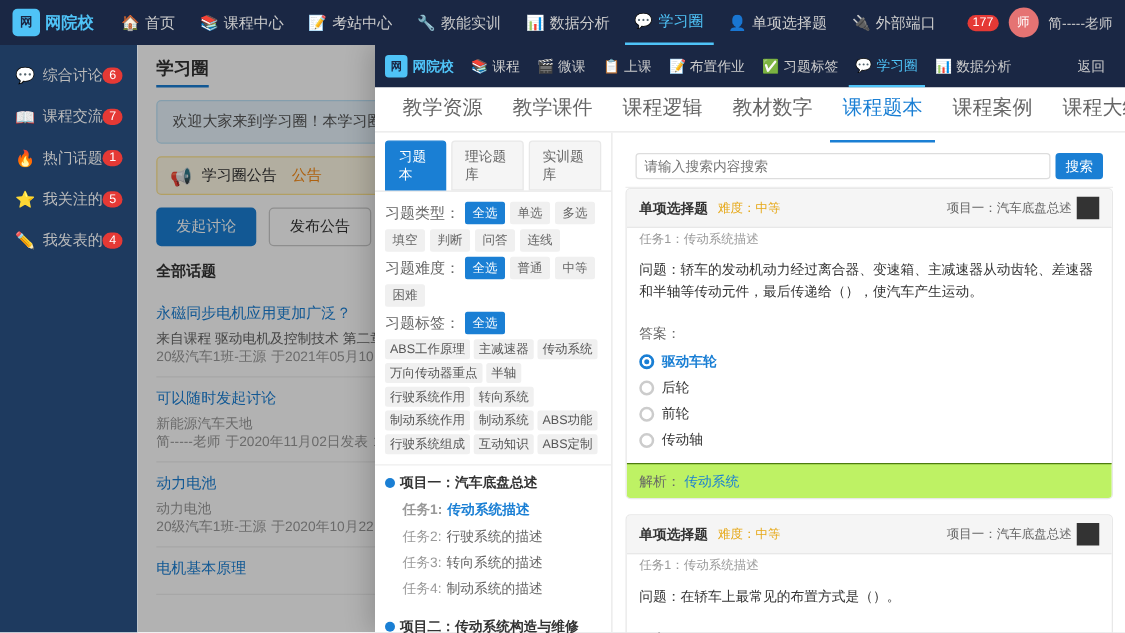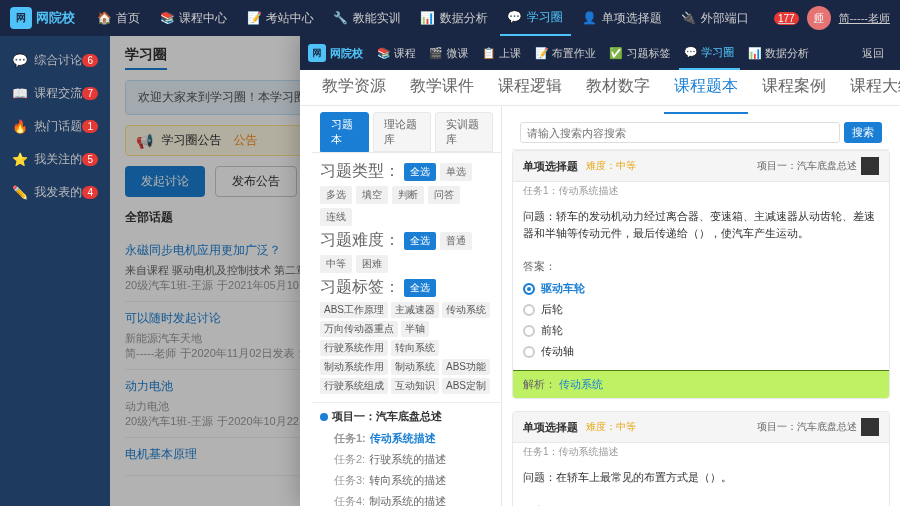--- a/index.html
+++ b/index.html
@@ -28,21 +28,21 @@
       color: #1a2744; font-size: 10px; font-weight: bold;
     }
     .nav-item {
       padding: 0 8px; height: 36px; display: flex; align-items: center;
       gap: 4px; color: #ccc; cursor: pointer; font-size: 12px;
       white-space: nowrap;
     }
     .nav-item.active { color: #4fc3f7; border-bottom: 2px solid #4fc3f7; }
     .nav-item .nav-icon { font-size: 12px; }
     .nav-right {
-      margin-left: auto; display: flex; align-items: center; gap: 8px; text-decoration: underline;
+      margin-left: auto; display: flex; align-items: center; gap: 8px;
     }
     .nav-right .avatar {
       width: 24px; height: 24px; border-radius: 50%;
       background: #e57373; display: flex; align-items: center; justify-content: center;
       color: #fff; font-size: 10px;
     }
     .nav-right .badge {
       background: #e53935; color: #fff; border-radius: 10px;
       padding: 1px 4px; font-size: 10px;
     }
@@ -194,21 +194,20 @@
       border-bottom: 2px solid transparent;
     }
     .sub-nav-item.active { color: #1a7fd4; border-bottom: 2px solid #1a7fd4; }
 
     
     .modal-content {
       flex: 1;
       overflow: hidden;
       display: flex;
       flex-direction: row;
-      margin-left: 12px;
     }
 
     
     .exercise-left {
       width: 190px;
       border-right: 1px solid #e8e8e8;
       display: flex;
       flex-direction: column;
       overflow-y: auto;
     }
@@ -227,21 +226,21 @@
 
     
     .filter-area {
       padding: 8px;
       border-bottom: 1px solid #eee;
       flex-shrink: 0;
     }
     .filter-row {
       display: flex; align-items: center; gap: 4px; margin-bottom: 4px; flex-wrap: wrap;
     }
-    .filter-label { color: #666; font-size: 16px; min-width: 40px; }
+    .filter-label { color: #666; font-size: 12px; min-width: 40px; }
     .filter-tag {
       padding: 2px 6px; font-size: 10px; border-radius: 2px;
       background: #f0f0f0; color: #666; cursor: pointer; white-space: nowrap;
     }
     .filter-tag.active { background: #1a7fd4; color: #fff; }
 
     
     .topic-tags { display: flex; flex-wrap: wrap; gap: 3px; }
     .topic-tag {
       padding: 1px 4px; font-size: 10px; border-radius: 2px;

